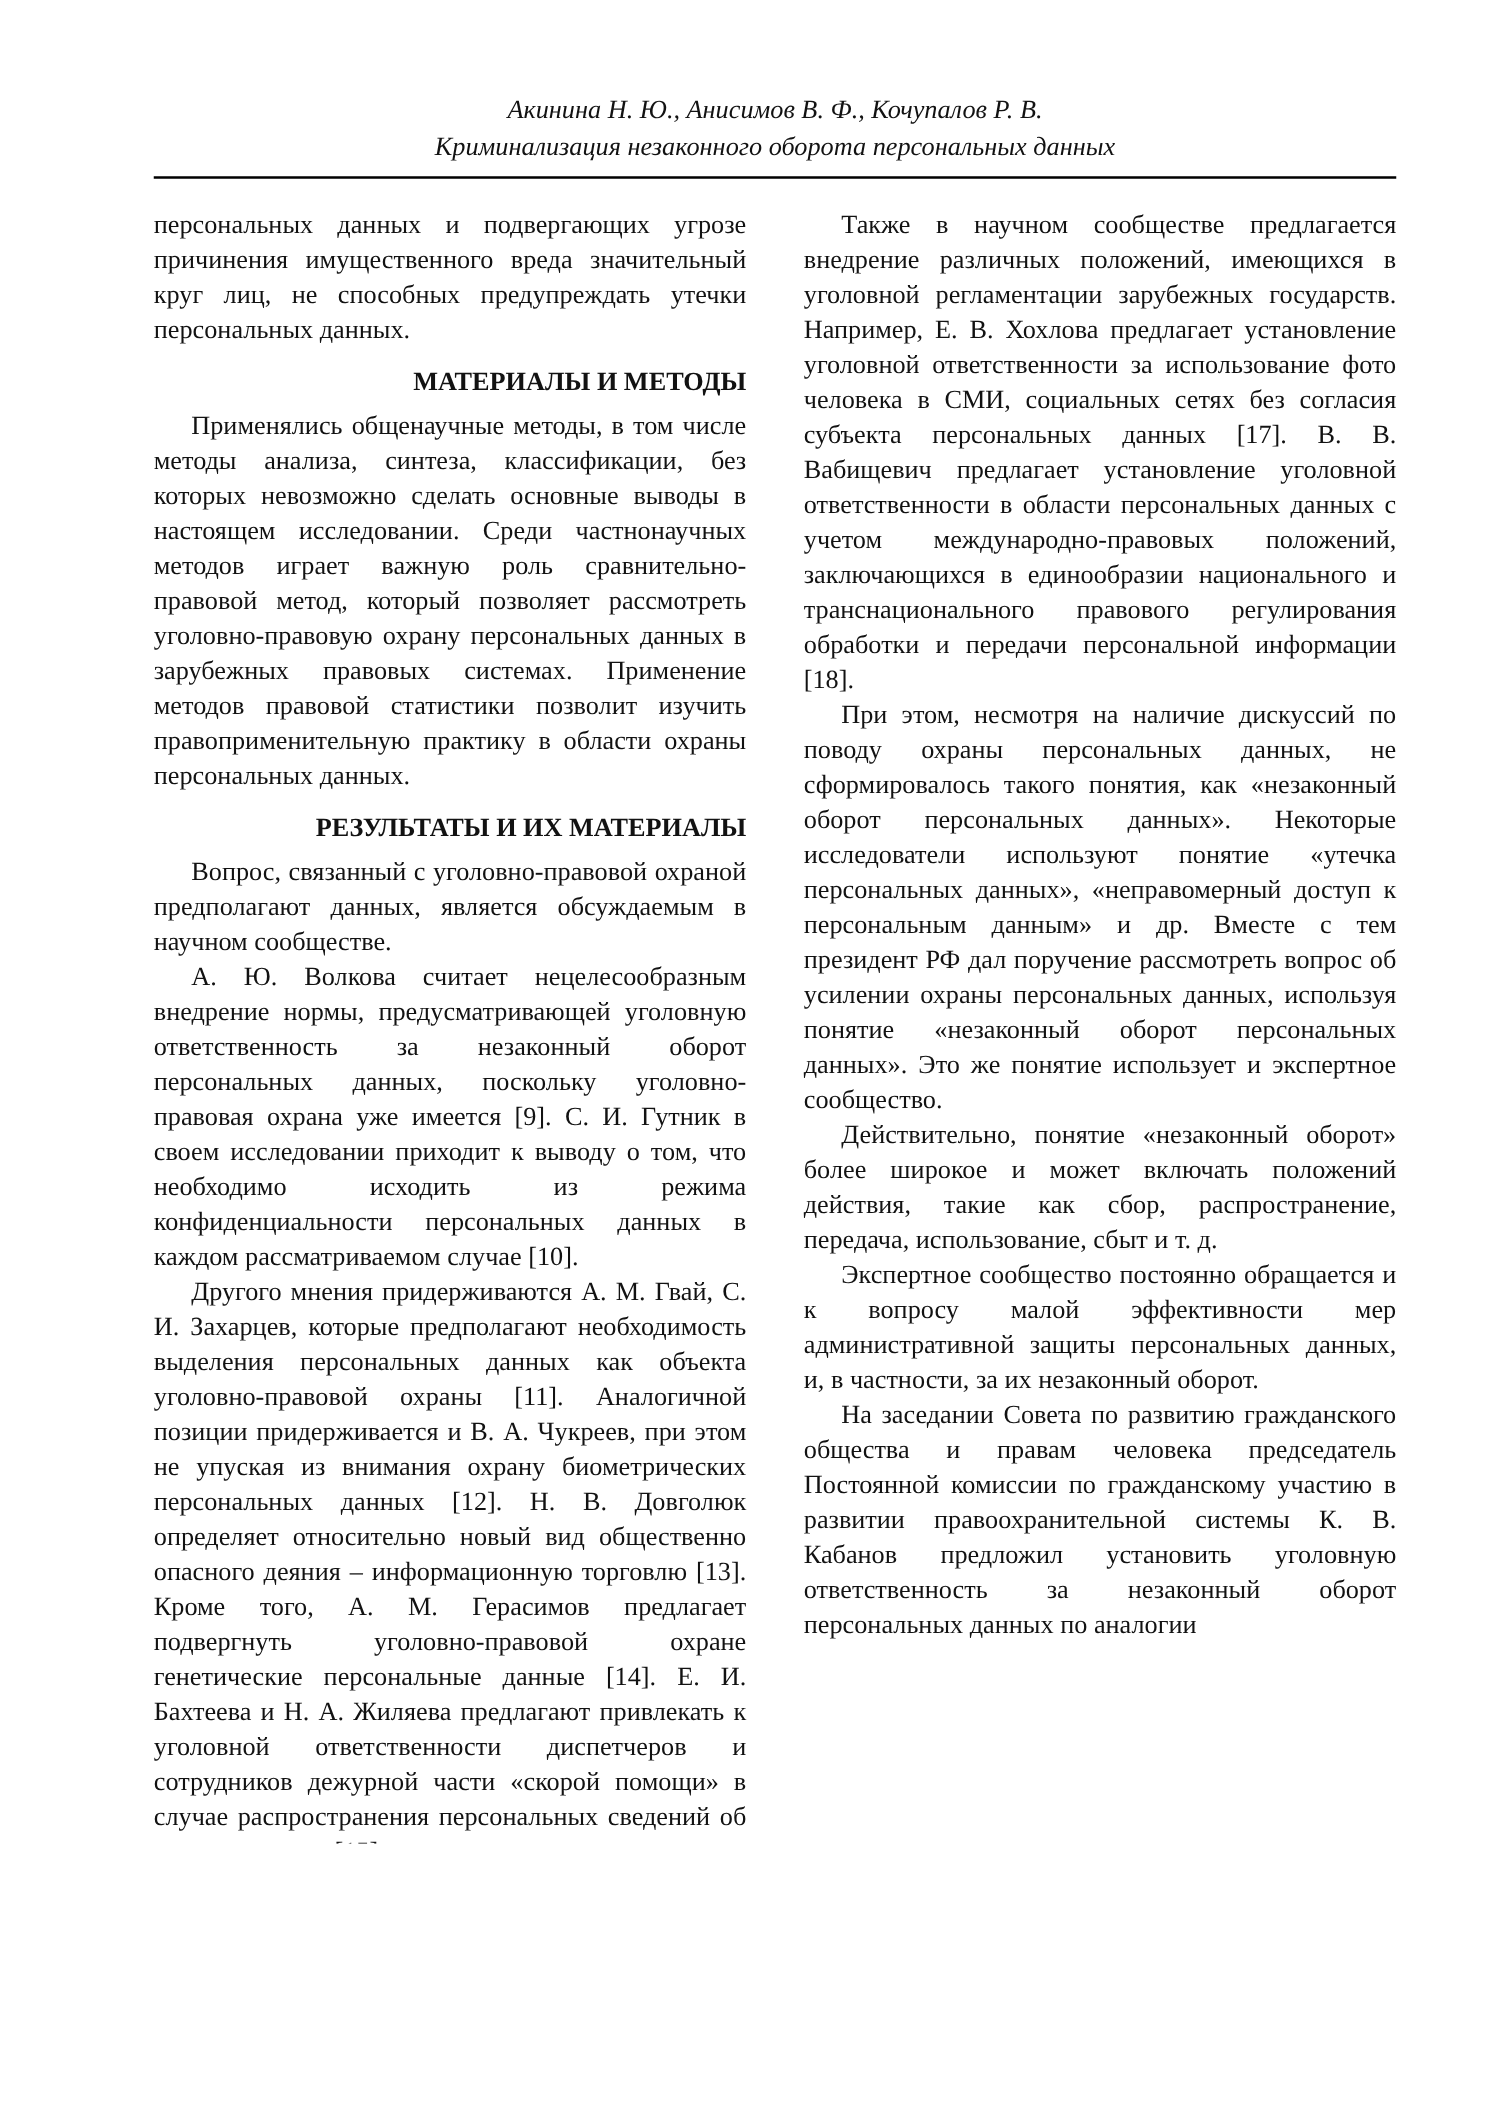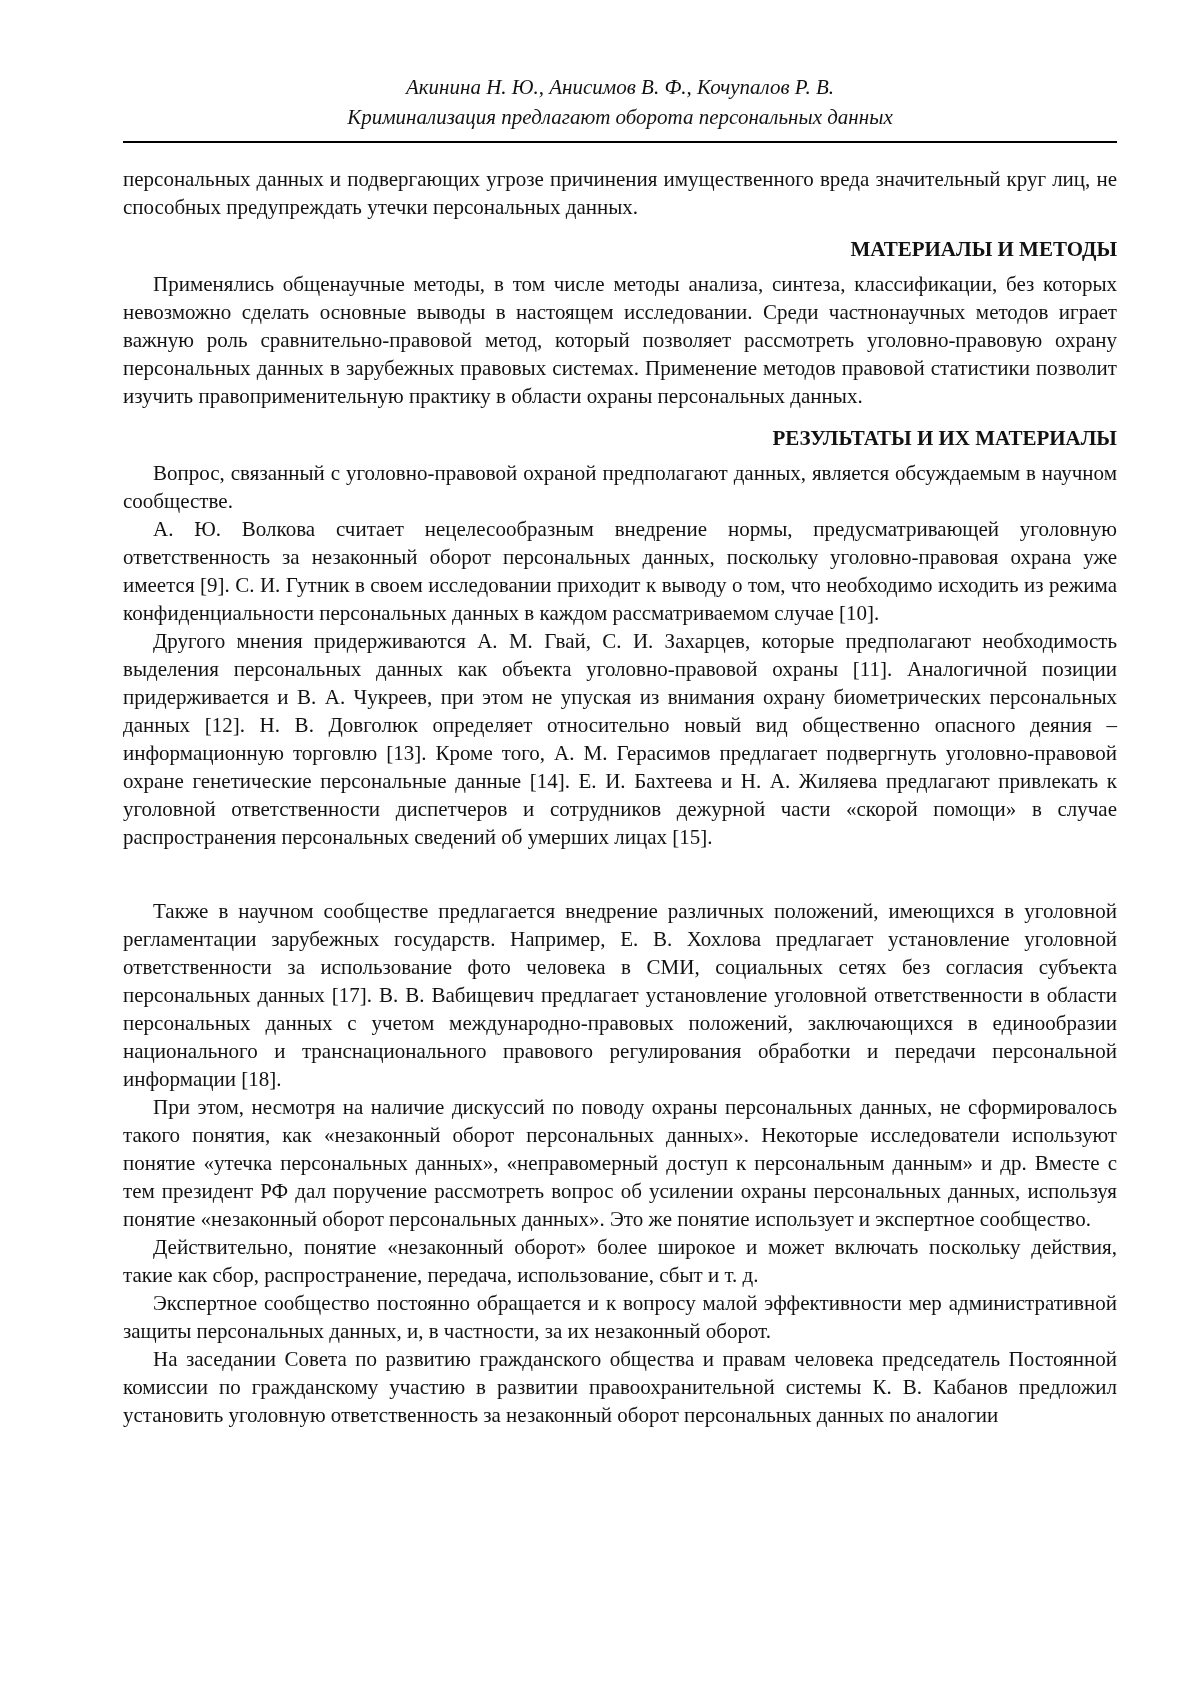--- a/index.html
+++ b/index.html
@@ -30,21 +30,20 @@
   .header-rule {
     border: none;
     border-top: 2px solid #000;
     margin-top: 9px;
   }
   
   .columns {
     display: flex;
     gap: 46px;
     margin-top: 22px;
-    flex-direction: column;
   }
   .col {
     flex: 1 1 0;
     text-align: justify;
     font-size: 21px;
     line-height: 28px;
     hyphens: auto;
     -webkit-hyphens: auto;
   }
   .para { text-indent: 30px; }
@@ -83,40 +82,40 @@
   }
 </style>
 </head>
 <body>
 
 <div class="page">
   <div class="content">
 
     <header class="page-header">
       <div>Акинина Н. Ю., Анисимов В. Ф., Кочупалов Р. В.</div>
-      <div>Криминализация предлагают оборота персональных данных</div>
+      <div>Криминализация незаконного оборота персональных данных</div>
       <hr class="header-rule">
     </header>
 
     <main class="columns">
 
       <section class="col">
         <p class="para no-indent">персональных данных и подвергающих угрозе причинения имущественного вреда значительный круг лиц, не способных предупреждать утечки персональных данных.</p>
         <h2 class="section-heading">МАТЕРИАЛЫ И МЕТОДЫ</h2>
         <p class="para">Применялись общенаучные методы, в том числе методы анализа, синтеза, классификации, без которых невозможно сделать основные выводы в настоящем исследовании. Среди частнонаучных методов играет важную роль сравнительно-правовой метод, который позволяет рассмотреть уголовно-правовую охрану персональных данных в зарубежных правовых системах. Применение методов правовой статистики позволит изучить правоприменительную практику в области охраны персональных данных.</p>
         <h2 class="section-heading">РЕЗУЛЬТАТЫ И ИХ МАТЕРИАЛЫ</h2>
         <p class="para">Вопрос, связанный с уголовно-правовой охраной предполагают данных, является обсуждаемым в научном сообществе.</p>
         <p class="para">А. Ю. Волкова считает нецелесообразным внедрение нормы, предусматривающей уголовную ответственность за незаконный оборот персональных данных, поскольку уголовно-правовая охрана уже имеется [9]. С. И. Гутник в своем исследовании приходит к выводу о том, что необходимо исходить из режима конфиденциальности персональных данных в каждом рассматриваемом случае [10].</p>
         <p class="para">Другого мнения придерживаются А. М. Гвай, С. И. Захарцев, которые предполагают необходимость выделения персональных данных как объекта уголовно-правовой охраны [11]. Аналогичной позиции придерживается и В. А. Чукреев, при этом не упуская из внимания охрану биометрических персональных данных [12]. Н. В. Довголюк определяет относительно новый вид общественно опасного деяния – информационную торговлю [13]. Кроме того, А. М. Герасимов предлагает подвергнуть уголовно-правовой охране генетические персональные данные [14]. Е. И. Бахтеева и Н. А. Жиляева предлагают привлекать к уголовной ответственности диспетчеров и сотрудников дежурной части «скорой помощи» в случае распространения персональных сведений об умерших лицах [15].</p>
       </section>
 
       <section class="col">
         <p class="para">Также в научном сообществе предлагается внедрение различных положений, имеющихся в уголовной регламентации зарубежных государств. Например, Е. В. Хохлова предлагает установление уголовной ответственности за использование фото человека в СМИ, социальных сетях без согласия субъекта персональных данных [17]. В. В. Вабищевич предлагает установление уголовной ответственности в области персональных данных с учетом международно-правовых положений, заключающихся в единообразии национального и транснационального правового регулирования обработки и передачи персональной информации [18].</p>
         <p class="para">При этом, несмотря на наличие дискуссий по поводу охраны персональных данных, не сформировалось такого понятия, как «незаконный оборот персональных данных». Некоторые исследователи используют понятие «утечка персональных данных», «неправомерный доступ к персональным данным» и др. Вместе с тем президент РФ дал поручение рассмотреть вопрос об усилении охраны персональных данных, используя понятие «незаконный оборот персональных данных». Это же понятие использует и экспертное сообщество.</p>
-        <p class="para">Действительно, понятие «незаконный оборот» более широкое и может включать поскольку действия, такие как сбор, распространение, передача, использование, сбыт и т. д.</p>
+        <p class="para">Действительно, понятие «незаконный оборот» более широкое и может включать положений действия, такие как сбор, распространение, передача, использование, сбыт и т. д.</p>
         <p class="para">Экспертное сообщество постоянно обращается и к вопросу малой эффективности мер административной защиты персональных данных, и, в частности, за их незаконный оборот.</p>
         <p class="para">На заседании Совета по развитию гражданского общества и правам человека председатель Постоянной комиссии по гражданскому участию в развитии правоохранительной системы К. В. Кабанов предложил установить уголовную ответственность за незаконный оборот персональных данных по аналогии</p>
       </section>
 
     </main>
   </div>
 
   <footer class="page-footer">
     <hr class="copyright-rule">
     <div class="copyright-line1">© Акинина Н. Ю., Бегишев В. Ф.,</div>

